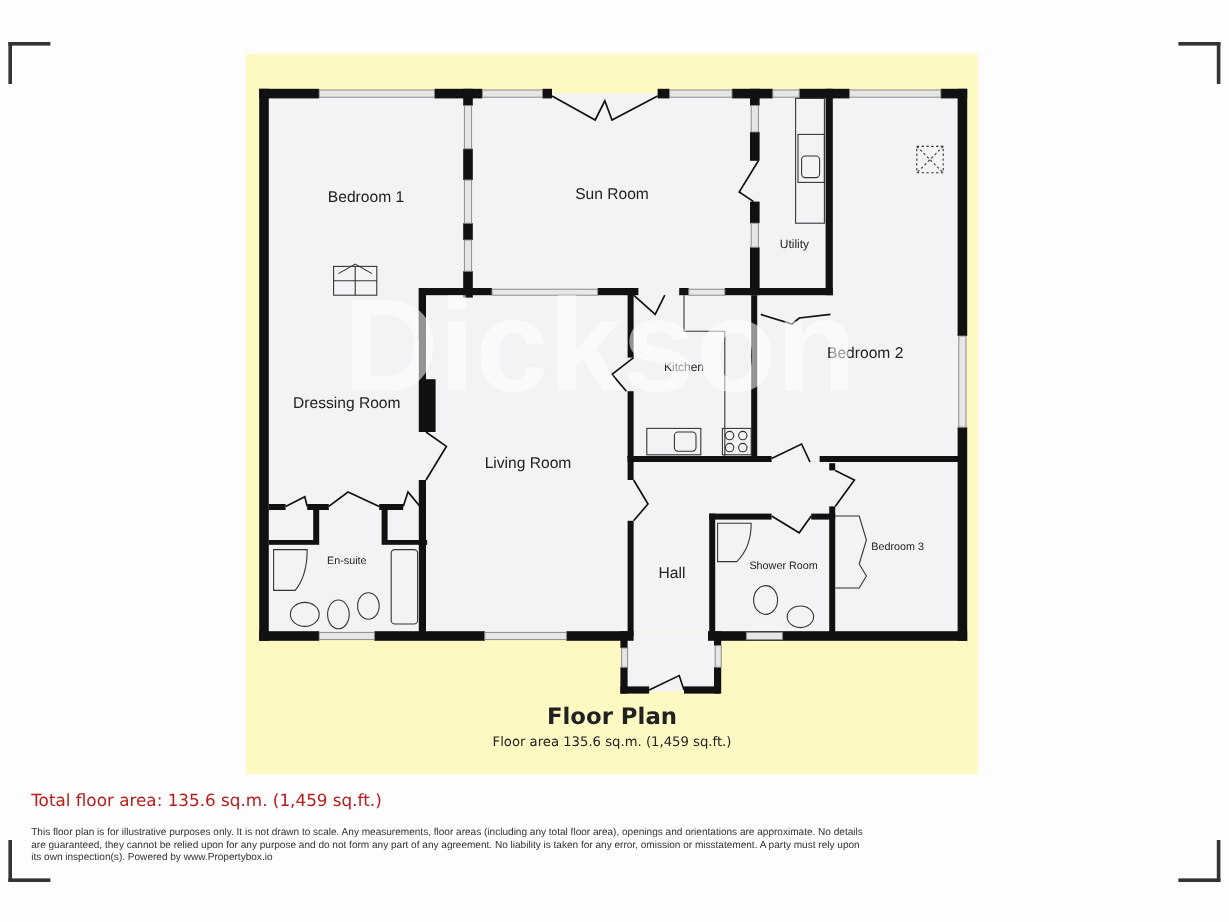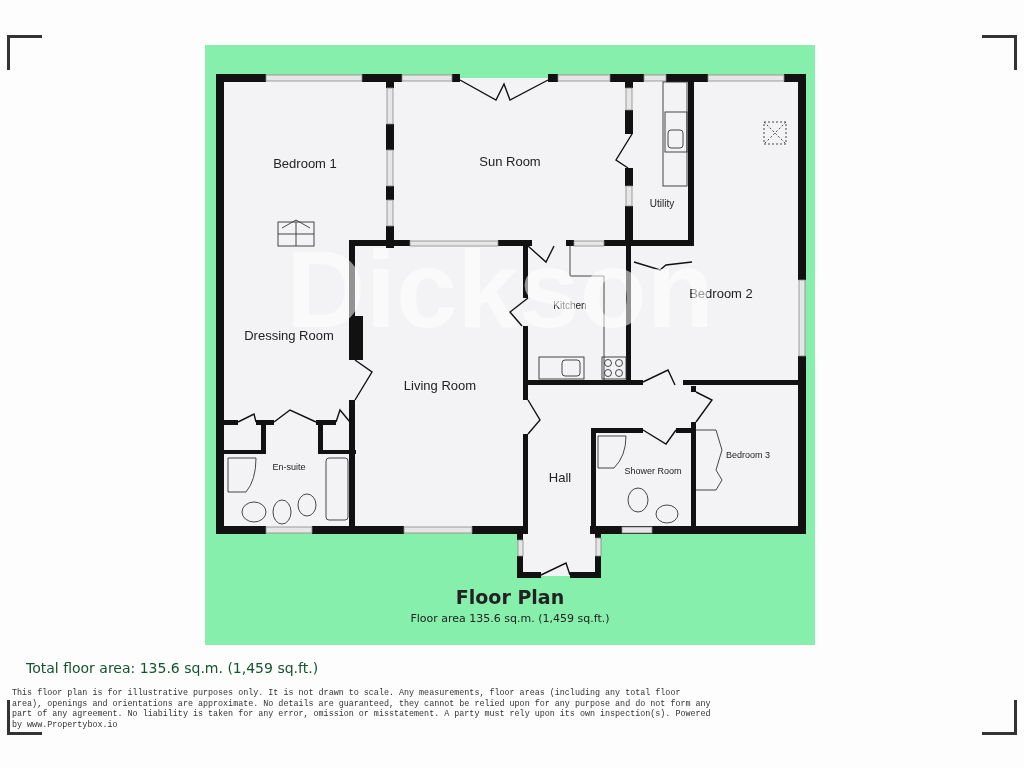--- a/index.html
+++ b/index.html
@@ -8,40 +8,40 @@
     background:#fdfdfd; font-family:"Liberation Sans", sans-serif; color:#222;
   }
   .corner { position:absolute; width:32px; height:32px; border-color:#333; border-style:solid; border-width:0; }
   .corner.tl { left:7px; top:35px; border-left-width:3px; border-top-width:3px; }
   .corner.tr { right:7px; top:35px; border-right-width:3px; border-top-width:3px; }
   .corner.bl { left:7px; top:700px; border-left-width:3px; border-bottom-width:3px; }
   .corner.br { right:7px; top:700px; border-right-width:3px; border-bottom-width:3px; }
 
   .plan-panel {
     position:absolute; left:205px; top:45px; width:610px; height:600px;
-    background:#86efac;
+    background:#fef9c3;
   }
   .plan-svg { position:absolute; left:0; top:0; }
   .room-label { font-family:"Liberation Sans", sans-serif; fill:#222; }
 
   .plan-title {
     position:absolute; left:205px; top:586px; width:610px; text-align:center;
     font-family:"DejaVu Sans", sans-serif; font-size:19px; color:#222;font-weight:bold;
   }
   .plan-subtitle {
     position:absolute; left:205px; top:612px; width:610px; text-align:center;
     font-family:"DejaVu Sans", sans-serif; font-size:11px; color:#222;
   }
   .total-area {
     position:absolute; left:26px; top:660px;
-    font-family:"DejaVu Sans", sans-serif; font-size:14px; color:#14532d;
+    font-family:"DejaVu Sans", sans-serif; font-size:14px; color:#b91c1c;
   }
   .disclaimer {
-    position:absolute; left:12px; top:688px; width:700px;
-    font-family:Liberation Mono, monospace; font-size:8.4px; line-height:10.5px; color:#333;
+    position:absolute; left:26px; top:688px; width:700px;
+    font-family:Liberation Sans, sans-serif; font-size:8.4px; line-height:10.5px; color:#333;
   }
   .watermark {
     position:absolute; left:240px; top:245px; width:520px;
     font-family:"Liberation Sans", sans-serif; font-weight:bold; font-size:110px;
     line-height:88px; color:rgba(255,255,255,0.55); text-align:center; pointer-events:none;
   }
 </style>
 </head>
 <body>
 

